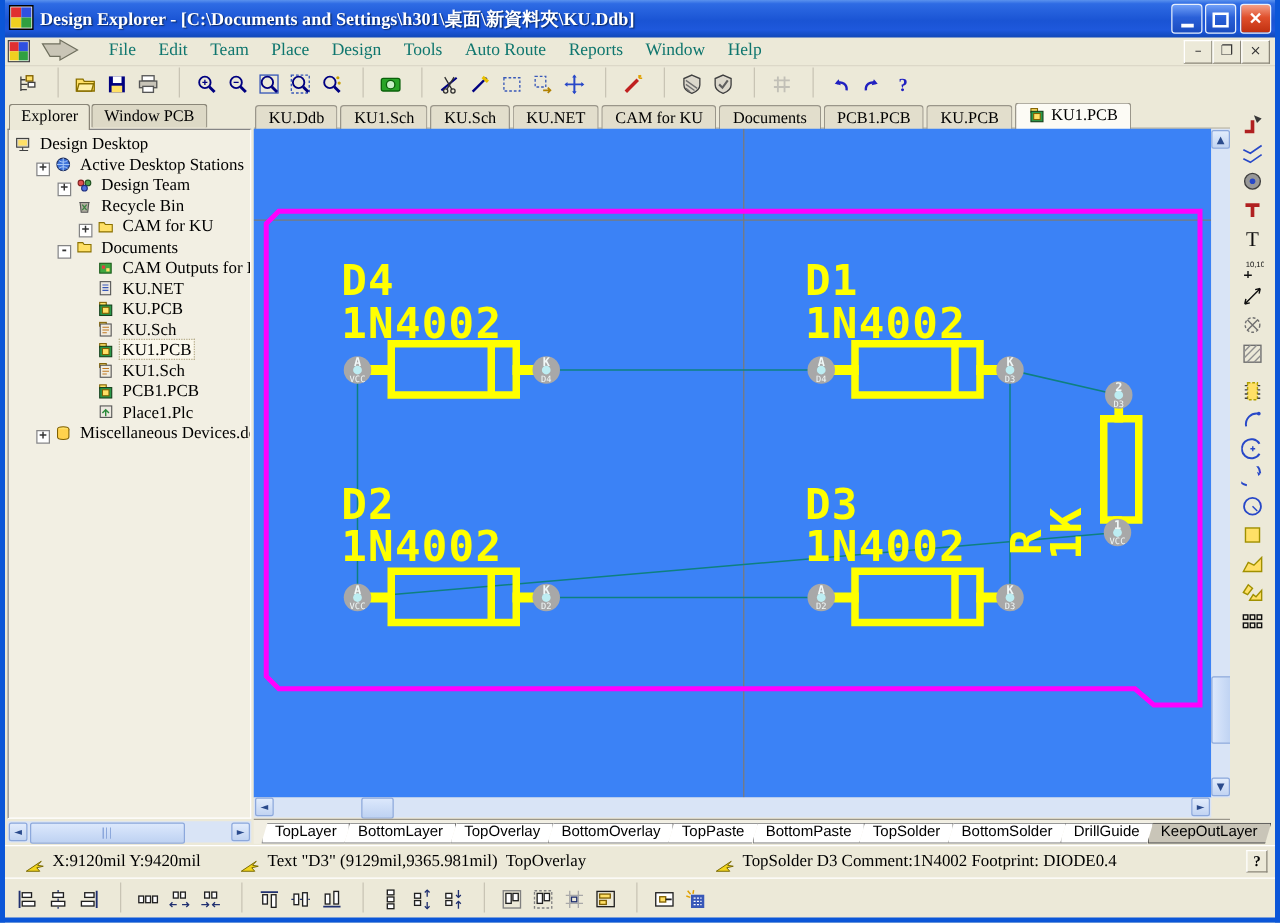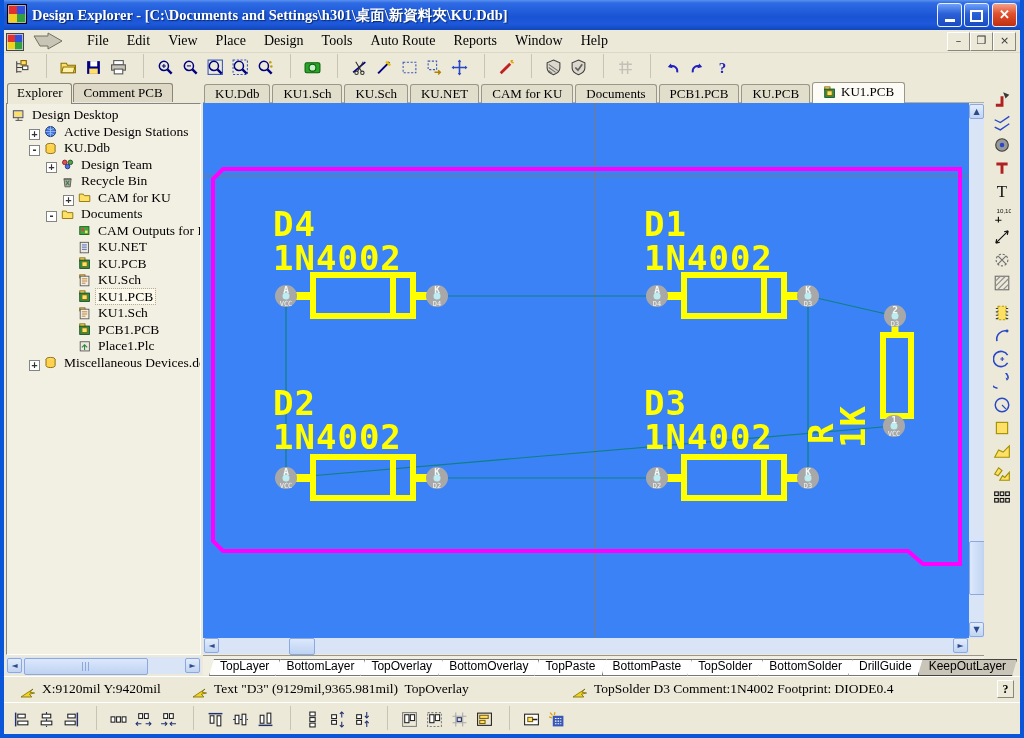--- a/index.html
+++ b/index.html
@@ -18,21 +18,21 @@
   .tbtn-win{position:absolute;top:3px;width:25px;height:24px;border-radius:3px;
     border:1px solid #E8F0FC;box-sizing:border-box;text-align:center;color:#fff;}
   .tbtn-blue{background:linear-gradient(180deg,#70A0F8,#2A60D8 45%,#1A4CC0);}
   .tbtn-red{background:linear-gradient(180deg,#F4A088,#E0502C 45%,#C03010);}
   #btn-min span{display:inline-block;width:10px;height:3px;background:#fff;margin-top:15px;}
   #btn-restore span{display:inline-block;width:9px;height:8px;border:2px solid #fff;margin-top:6px;}
   #btn-close{font:bold 13px "Liberation Sans",sans-serif;line-height:22px;}
   
   #menubar{left:4px;top:30px;width:1016px;height:22px;background:#ECE9D8;z-index:54;
     border-bottom:1px solid #DCD8C8;}
-  #menubar .mitem{display:inline-block;padding:2px 9px 0 9px;font-size:14px;color:#000000;height:20px;box-sizing:border-box;}
+  #menubar .mitem{display:inline-block;padding:2px 9px 0 9px;font-size:14px;color:#0f766e;height:20px;box-sizing:border-box;}
   #menu-appicon{position:absolute;left:2px;top:2px;}
   #menu-arrow{position:absolute;left:26px;top:1px;width:44px;height:20px;}
   #menu-items{position:absolute;left:74px;top:1px;white-space:nowrap;}
   .winctl{position:absolute;top:2px;width:21px;height:17px;background:#ECE9D8;
     border:1px solid;border-color:#fff #8A8678 #8A8678 #fff;
     font:11px "DejaVu Sans",sans-serif;text-align:center;line-height:15px;color:#333;}
   
   #toolbar-main{left:4px;top:52px;width:1016px;height:30px;background:#ECE9D8;padding-top:2px;box-sizing:border-box;white-space:nowrap;}
   .tseg{display:inline-block;margin:0 7px 0 5px;vertical-align:top;}
   .tseg+.tseg{border-left:1px solid #C8C4B4;padding-left:9px;}
@@ -125,21 +125,21 @@
         <rect x="8" y="1.5" width="6.5" height="6.5" fill="#3050E0"></rect>
         <rect x="1.5" y="8" width="6.5" height="6.5" fill="#F0D020"></rect>
         <rect x="8" y="8" width="6.5" height="6.5" fill="#30A040"></rect>
       </svg>
   </span>
   <span id="menu-arrow" class="icon">
     <svg width="40" height="19" viewBox="0 0 40 19">
         <path d="M4 4h14v-3l14 8-14 8v-3H10z" fill="#C9C5B6" stroke="#70705F" stroke-width="1"></path>
       </svg>
   </span>
-  <span id="menu-items"><span class="mitem">File</span><span class="mitem">Edit</span><span class="mitem">View</span><span class="mitem">Place</span><span class="mitem">Design</span><span class="mitem">Tools</span><span class="mitem">Auto Route</span><span class="mitem">Reports</span><span class="mitem">Window</span><span class="mitem">Help</span></span>
+  <span id="menu-items"><span class="mitem">File</span><span class="mitem">Edit</span><span class="mitem">Team</span><span class="mitem">Place</span><span class="mitem">Design</span><span class="mitem">Tools</span><span class="mitem">Auto Route</span><span class="mitem">Reports</span><span class="mitem">Window</span><span class="mitem">Help</span></span>
   <span class="winctl" style="right:50px;">–</span>
   <span class="winctl" style="right:27px;">❐</span>
   <span class="winctl" style="right:4px;">×</span>
 </div>
 
 <div id="toolbar-main" class="abs"><span class="tseg"><button class="tbtn"><span class="icon"><svg width="17" height="17" viewBox="0 0 16 16">
             <path d="M3.5 2v11M3.5 4.5h3.5M3.5 8h5M3.5 12h4.5" stroke="#404040" fill="none"></path>
             <rect x="7.5" y="1.5" width="5" height="4" fill="#FFE066" stroke="#806000"></rect>
             <rect x="9" y="6.5" width="5" height="3.5" fill="#fff" stroke="#404040"></rect>
           </svg></span></button></span><span class="tseg"><button class="tbtn"><span class="icon"><svg width="17" height="17" viewBox="0 0 16 16">
@@ -217,37 +217,33 @@
 <div id="doc-tabs" class="abs"><span class="dtab"><span>KU.Ddb</span></span><span class="dtab"><span>KU1.Sch</span></span><span class="dtab"><span>KU.Sch</span></span><span class="dtab"><span>KU.NET</span></span><span class="dtab"><span>CAM for KU</span></span><span class="dtab"><span>Documents</span></span><span class="dtab"><span>PCB1.PCB</span></span><span class="dtab"><span>KU.PCB</span></span><span class="dtab active"><span class="icon"><svg width="14" height="14" viewBox="0 0 16 16">
           <rect x="2" y="1" width="6" height="3.5" fill="#FFE066" stroke="#806000"></rect>
           <rect x="2" y="3.5" width="11" height="9.5" fill="#2A9A4A" stroke="#14401C"></rect>
           <rect x="4.5" y="5.5" width="6" height="5.5" fill="#FFE066" stroke="#806000"></rect>
         </svg></span><span>KU1.PCB</span></span></div>
 
 <div id="splitter" class="abs"></div>
 
 <div id="sidebar" class="abs">
   <div id="side-tabs">
-    <span class="stab active">Explorer</span><span class="stab">Comment PCB</span>
+    <span class="stab active">Explorer</span><span class="stab">Window PCB</span>
   </div>
   <div id="tree-wrap">
     <div id="tree" style="padding-top:3px;">
         <div class="trow" style="padding-left: 5px;"><span class="icon"><svg width="14" height="14" viewBox="0 0 16 16">
               <rect x="1.5" y="2" width="11" height="8" fill="#D8D4C8" stroke="#404040"></rect>
               <rect x="3" y="3.5" width="8" height="5" fill="#FFE066"></rect>
               <path d="M4 13h8M7 10v3" stroke="#404040"></path>
             </svg></span><span class="tlabel">Design Desktop</span></div>
         <div class="trow" style="padding-left: 22px;"><span class="toggle">+</span><span class="icon"><svg width="14" height="14" viewBox="0 0 16 16">
               <circle cx="7.5" cy="7.5" r="5.8" fill="#3C70D8" stroke="#203060"></circle>
               <path d="M1.7 7.5h11.6M7.5 1.7v11.6M3.5 4a7 7 0 0 0 8 0M3.5 11a7 7 0 0 1 8 0" fill="none" stroke="#A8C8F8" stroke-width=".9"></path>
-            </svg></span><span class="tlabel">Active Design Stations</span></div>
-        <div class="trow" style="padding-left: 22px;"><span class="toggle">-</span><span class="icon"><svg width="14" height="14" viewBox="0 0 16 16">
-              <ellipse cx="7.5" cy="3.8" rx="5.2" ry="2.2" fill="#FFE066" stroke="#806000"></ellipse>
-              <path d="M2.3 3.8v7.2c0 1.3 2.3 2.2 5.2 2.2s5.2-.9 5.2-2.2V3.8" fill="#FFD24D" stroke="#806000"></path>
-            </svg></span><span class="tlabel">KU.Ddb</span></div>
+            </svg></span><span class="tlabel">Active Desktop Stations</span></div>
         <div class="trow" style="padding-left: 39px;"><span class="toggle">+</span><span class="icon"><svg width="14" height="14" viewBox="0 0 16 16">
               <circle cx="4.3" cy="5" r="2.6" fill="#E05050" stroke="#802020"></circle>
               <circle cx="10.7" cy="5" r="2.6" fill="#50A050" stroke="#205020"></circle>
               <circle cx="7.5" cy="9.8" r="2.6" fill="#5070E0" stroke="#203080"></circle>
             </svg></span><span class="tlabel">Design Team</span></div>
         <div class="trow" style="padding-left: 39px;"><span class="toggle-sp"></span><span class="icon"><svg width="14" height="14" viewBox="0 0 16 16">
               <path d="M3.5 4.5h8l-1 9h-6z" fill="#B0ACA0" stroke="#555"></path>
               <path d="M5.5 6.5l4 5M9.5 6.5l-4 5" stroke="#3C8040" stroke-width="1.2"></path>
               <path d="M3 4.5h9" stroke="#555"></path>
             </svg></span><span class="tlabel">Recycle Bin</span></div>

